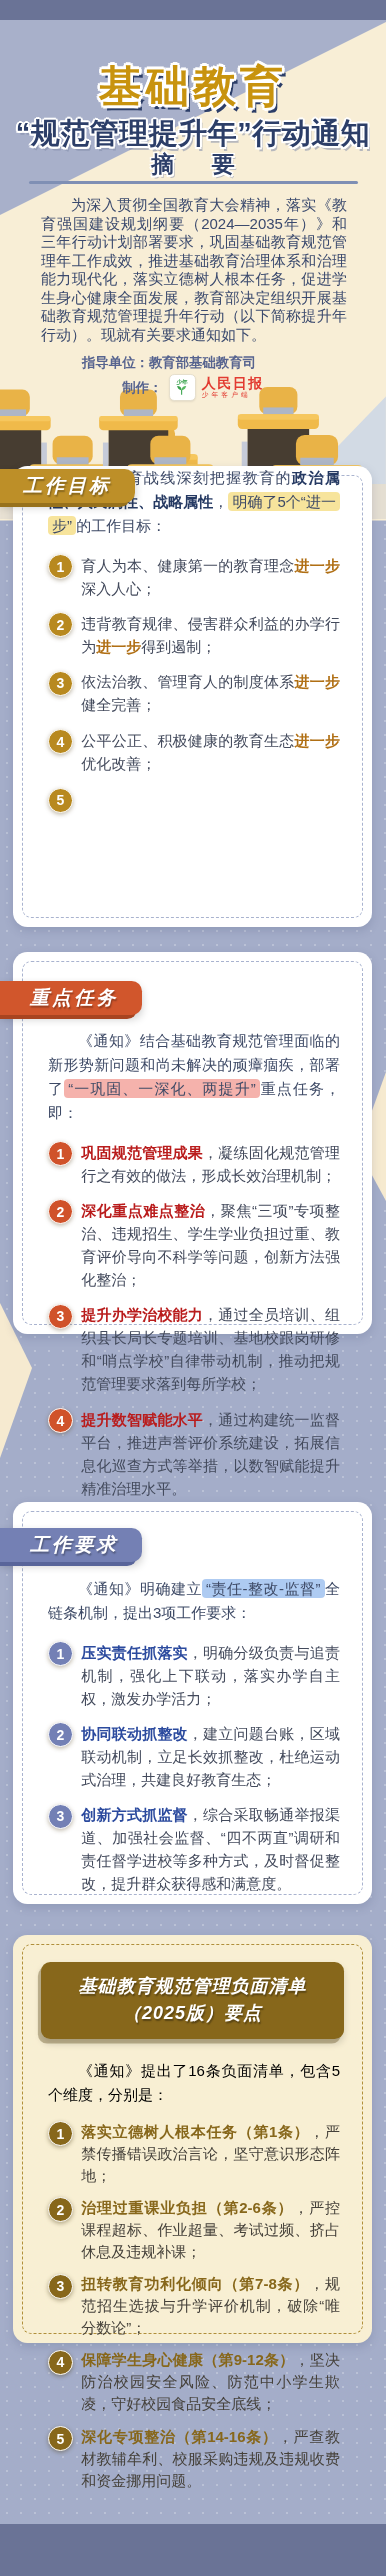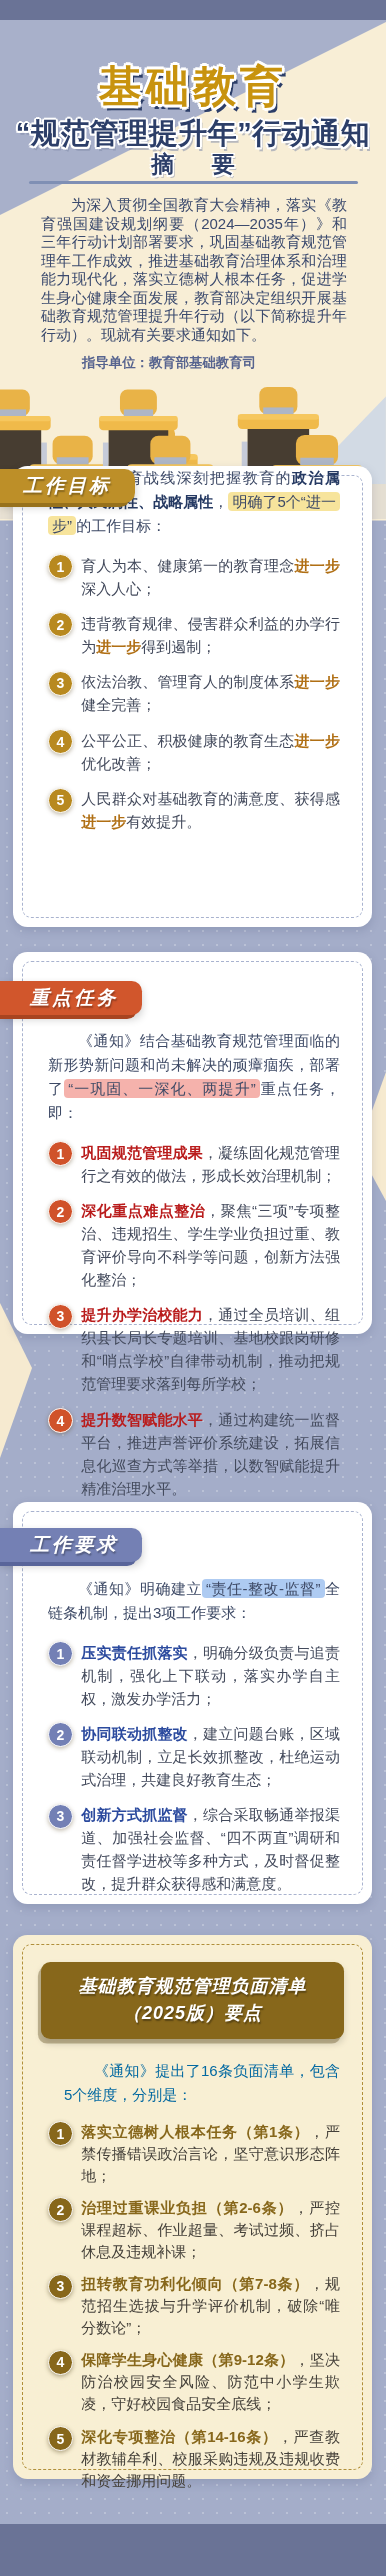--- a/index.html
+++ b/index.html
@@ -69,29 +69,29 @@
   .sec-tasks .seg-hl{background:#f5b2ac;}
   .sec-tasks .seg-lead{color:#b91c1c;}
   .sec-req .num{background:#7380b5;}
   .sec-req .seg-hl{background:#aecbf2;}
   .sec-req .seg-lead{color:#2b4a9e;}
   .sec-list{background:#f8efd3;}
   .sec-list::before{border-color:#b08f3a;}
   .sec-list .num{background:#87671b;box-shadow:0 1.5px 4.1px rgba(70,55,15,0.4);}
   .sec-list .seg-lead{color:#87671b;}
   .sec-list .itext{color:#45413a;line-height:22px;}
-  .sec-list .card-intro{color:#0369a1;margin-left:16px;}
+  .sec-list .card-intro{color:#000000;}
 
   .card-goals{top:466px;height:461px;}
   .card-goals .card-body{}
   .card-tasks{top:952px;height:382px;}
   .card-tasks .card-body{padding-top:77px;}
   .card-req{top:1502px;height:402px;}
   .card-req .card-body{padding-top:75px;}
-  .card-list{top:1935px;height:544px;}
+  .card-list{top:1935px;height:408px;}
   .card-list .card-body{padding-top:0;}
 
   
   .badge{position:absolute;left:0;height:34px;display:flex;align-items:center;z-index:4;
     padding:0 24px 0 30px;border-radius:0 10.3px 10.3px 0;color:#fff;font-size:19px;font-weight:bold;
     font-style:italic;letter-spacing:3.1px;text-shadow:1px 1.5px 1.5px rgba(0,0,0,0.3);}
   .badge-gold{top:469px;background:#bd8f28;box-shadow:-4.6px 4.6px 0 -0.5px #97711c,0 4.1px 8.2px rgba(0,0,0,0.2);padding-left:23px;}
   .badge-orange{top:981px;background:#d1562c;box-shadow:-4.6px 4.6px 0 -0.5px #a84420,0 4.1px 8.2px rgba(0,0,0,0.2);}
   .badge-blue{top:1528px;background:#7480b4;box-shadow:-4.6px 4.6px 0 -0.5px #59659a,0 4.1px 8.2px rgba(0,0,0,0.2);}
 
@@ -146,20 +146,35 @@
     <use href="#desk-proto" transform="translate(600,0) scale(1.05)"></use>
   </svg>
 
   <div class="h-title h2">“规范管理提升年”行动通知</div>
   <div class="h-title h1">基础教育</div>
   <div class="h-title h3">摘 要</div>
   <div class="divider"></div>
   <div class="intro-top">为深入贯彻全国教育大会精神，落实《教育强国建设规划纲要（2024—2035年）》和三年行动计划部署要求，巩固基础教育规范管理年工作成效，推进基础教育治理体系和治理能力现代化，落实立德树人根本任务，促进学生身心健康全面发展，教育部决定组织开展基础教育规范管理提升年行动（以下简称提升年行动）。现就有关要求通知如下。</div>
   <div class="guide">指导单位：教育部基础教育司</div>
 
+  <div class="producer">
+    <span class="plabel">制作：</span>
+    <span class="logo-box">
+      <span class="ltxt">少年</span>
+      <svg width="11.3" height="10.3" viewBox="0 0 22 20">
+        <path d="M11 19 L11 9" stroke="#2f9e44" stroke-width="2" fill="none"></path>
+        <path d="M11 10 C 4 10 3 4 2 2 C 8 2 11 5 11 10 Z" fill="#3aa04a"></path>
+        <path d="M11 10 C 18 10 19 4 20 2 C 14 2 11 5 11 10 Z" fill="#57b860"></path>
+      </svg>
+    </span>
+    <span class="logo-stack">
+      <span class="paper">人民日报</span>
+      <span class="client">少年客户端</span>
+    </span>
+  </div>
 
   <div class="wedge wedge-right"></div>
   <div class="wedge wedge-left"></div>
 
   <div class="card card-goals sec-goals">
     <div class="card-body">
       <div class="card-intro"><span class="seg-n">基础教育战线深刻把握教育的</span><span class="seg-b">政治属性、人民属性、战略属性</span><span class="seg-n">，</span><span class="seg-hl">明确了5个“进一步”</span><span class="seg-n">的工作目标：</span></div>
       <div class="items">
 
           <div class="item">
@@ -177,21 +192,20 @@
             <span class="itext"><span class="seg-n">依法治教、管理育人的制度体系</span><span class="seg-em">进一步</span><span class="seg-n">健全完善；</span></span>
           </div>
 
           <div class="item">
             <span class="num">4</span>
             <span class="itext"><span class="seg-n">公平公正、积极健康的教育生态</span><span class="seg-em">进一步</span><span class="seg-n">优化改善；</span></span>
           </div>
 
           <div class="item">
             <span class="num">5</span>
-            <span class="itext"><span class="seg-n">人民群众对基础教育的满意度、获得感</span><span class="seg-em">进一步</span><span class="seg-n">有效提升。</span></span>
           </div>
         </div>
     </div>
   </div>
   <div class="badge badge-gold">工作目标</div>
 
   <div class="card card-tasks sec-tasks">
     <div class="card-body">
       <div class="card-intro"><span class="seg-n">《通知》结合基础教育规范管理面临的新形势新问题和尚未解决的顽瘴痼疾，部署了</span><span class="seg-hl">“一巩固、一深化、两提升”</span><span class="seg-n">重点任务，即：</span></div>
       <div class="items">

